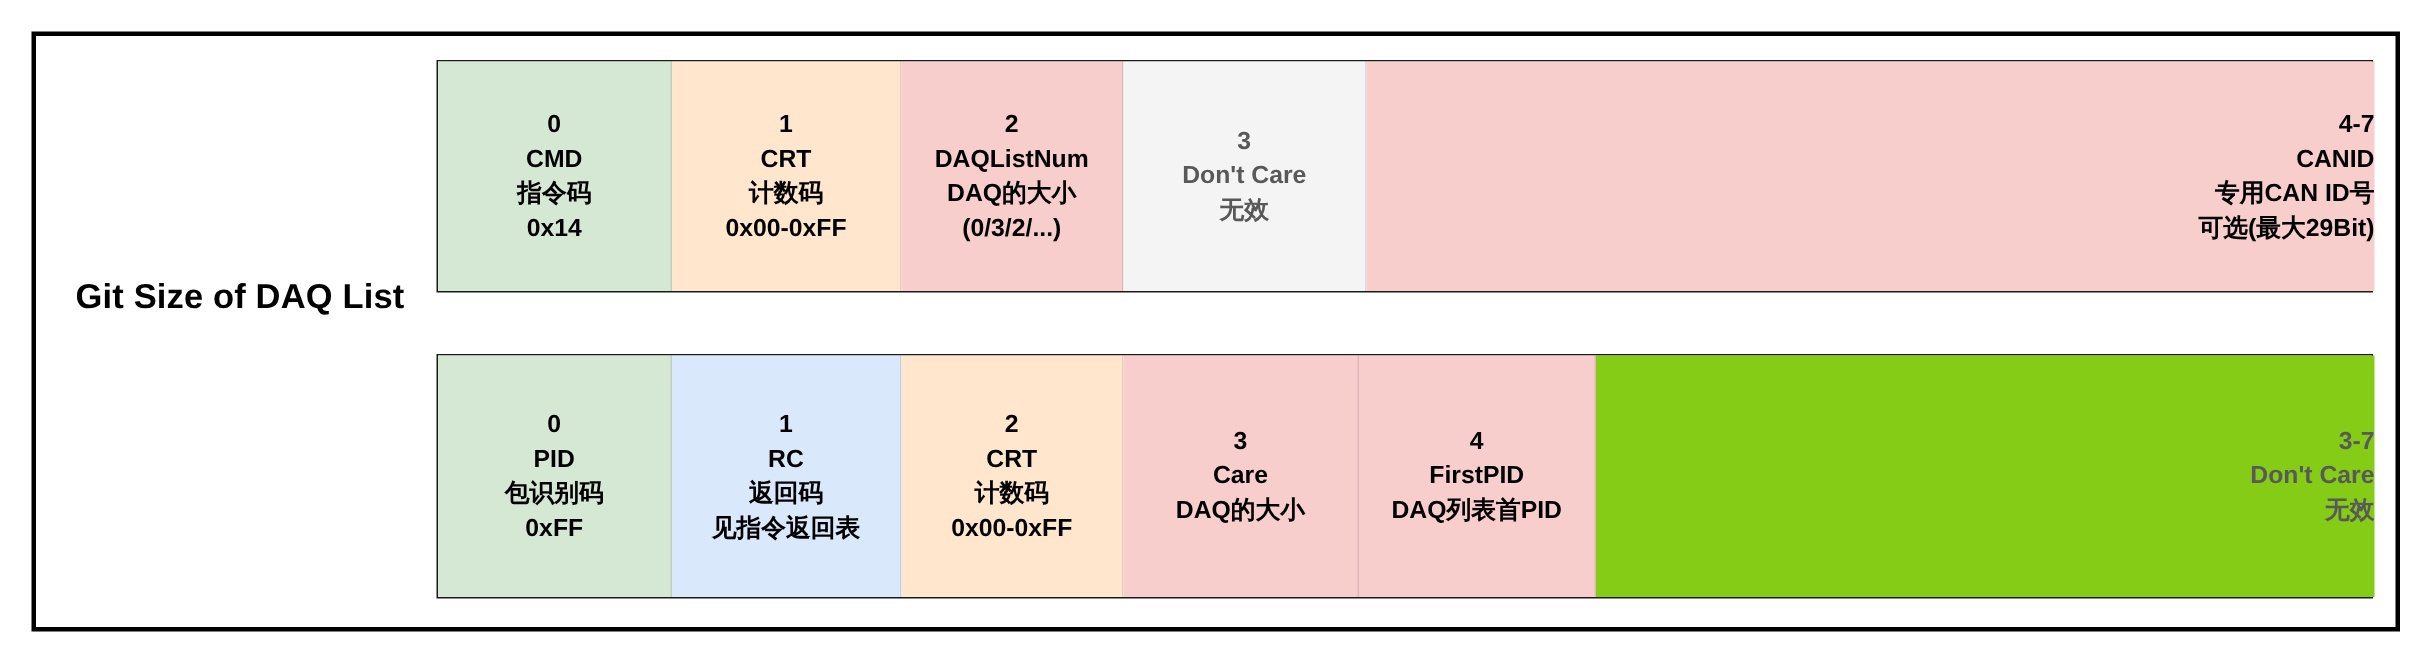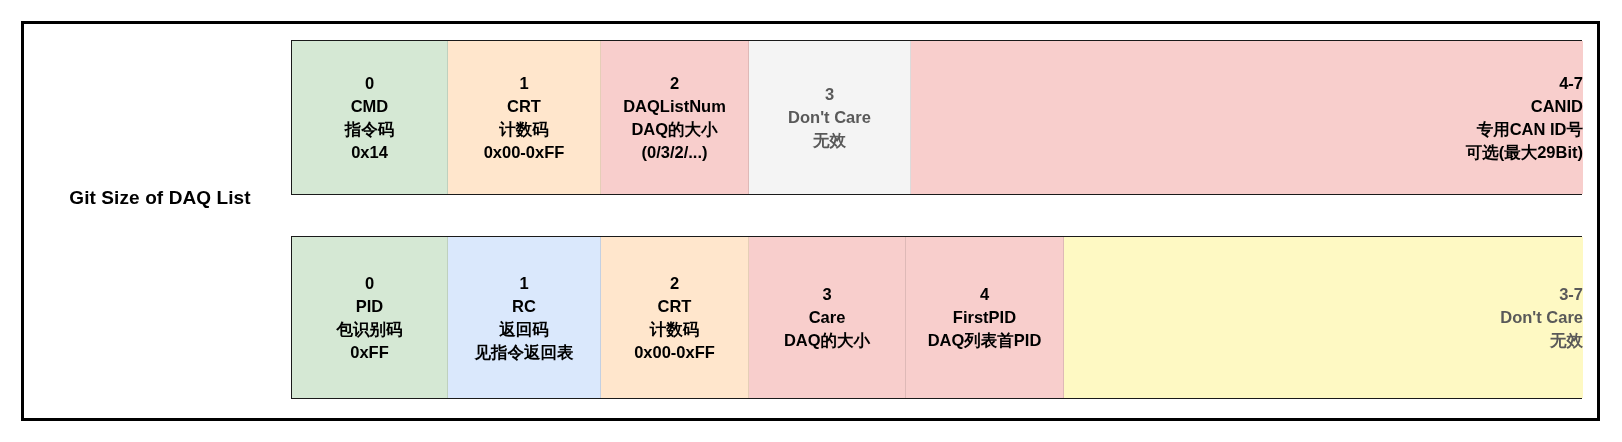--- a/index.html
+++ b/index.html
@@ -35,21 +35,21 @@
 
   
   .row-label {
     position: absolute;
     left: 35px;
     top: 185px;
     width: 250px;
     text-align: center;
     color: #000000;
     font-weight: bold;
-    font-size: 19px;
+    font-size: 23px;
     line-height: 25px;
     letter-spacing: 0.1px;
   }
   .row-label .label-line {
     display: block;
     white-space: nowrap;
   }
 
   
   .frame-table {
@@ -167,20 +167,20 @@
       <div class="frame-cell" style="background: rgb(248, 206, 204); width: 157px; flex: 0 0 157px;">
         <span class="cell-line cell-index">3</span>
         <span class="cell-line cell-name">Care</span>
         <span class="cell-line cell-chinese">DAQ的大小</span>
       </div>
       <div class="frame-cell" style="background: rgb(248, 206, 204); width: 158px; flex: 0 0 158px;">
         <span class="cell-line cell-index">4</span>
         <span class="cell-line cell-name">FirstPID</span>
         <span class="cell-line cell-chinese">DAQ列表首PID</span>
       </div>
-      <div class="frame-cell muted" style="background: #fef9c3; width: 519px; flex: 0 0 519px;">
+      <div class="frame-cell muted" style="background: #84cc16; width: 519px; flex: 0 0 519px;">
         <span class="cell-line cell-index">3-7</span>
         <span class="cell-line cell-name">Don't Care</span>
         <span class="cell-line cell-chinese">无效</span>
       </div>
     </div>
 
 </div>
 
 </body></html>

